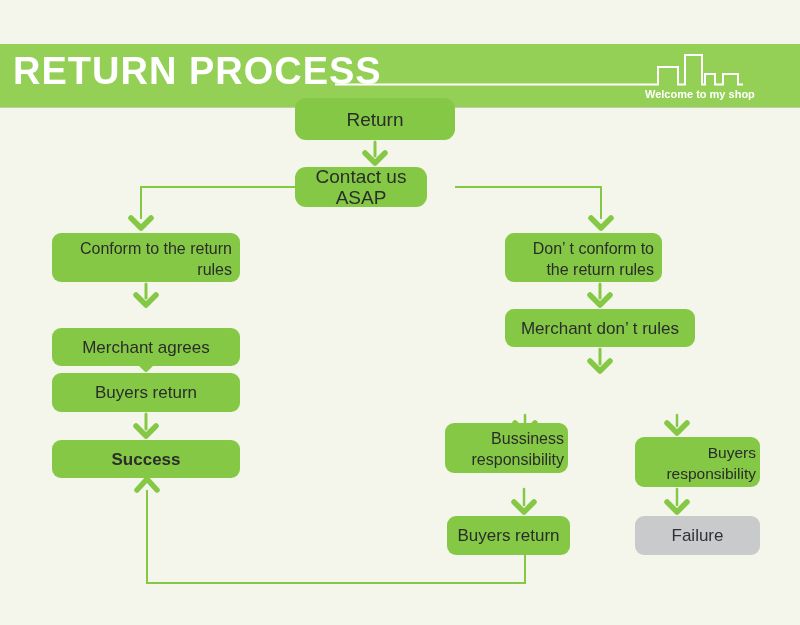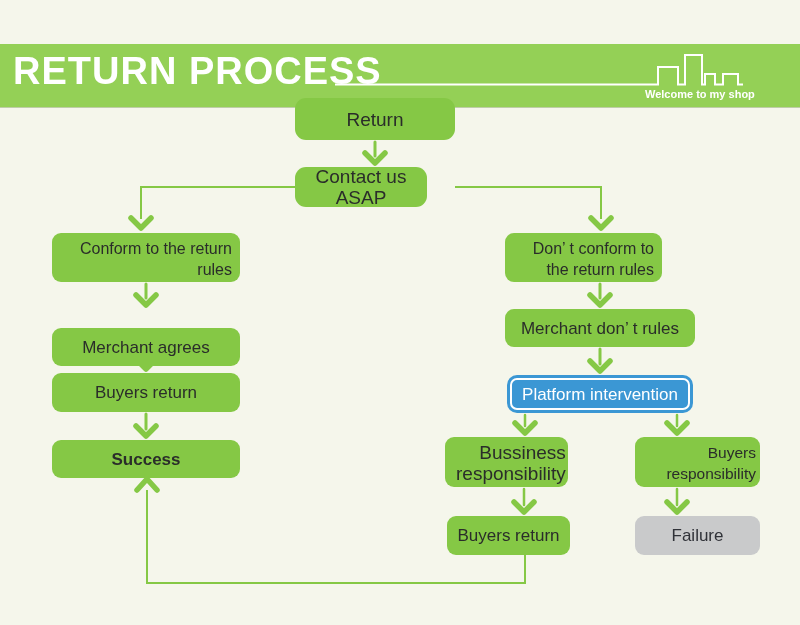--- a/index.html
+++ b/index.html
@@ -41,21 +41,21 @@
   }
   #n-return            {left:295px;top:98px; width:160px;height:42px;}
   #n-contact           {left:295px;top:167px;width:132px;height:40px;}
   #n-conform           {left:52px; top:233px;width:188px;height:49px;}
   #n-merchant-agrees   {left:52px; top:309px;width:188px;height:38px;margin-top:19px;}
   #n-buyers-return-left{left:52px; top:373px;width:188px;height:39px;}
   #n-success           {left:52px; top:440px;width:188px;height:38px;font-weight:bold;}
   #n-dont-conform      {left:505px;top:233px;width:157px;height:49px;}
   #n-merchant-dont     {left:505px;top:309px;width:190px;height:38px;}
   #n-platform          {left:507px;top:375px;width:186px;height:38px;}
-  #n-bussiness         {left:445px;top:437px;width:123px;height:50px;font-size:19px;padding-left:11px;padding-right:16px;}
+  #n-bussiness         {left:445px;top:423px;width:123px;height:50px;font-size:16px;padding-left:11px;padding-right:4px;}
   #n-buyers-resp       {left:635px;top:437px;width:125px;height:50px;font-size:15.5px;padding-left:25px;padding-right:4px;}
   #n-buyers-return-right{left:447px;top:516px;width:123px;height:39px;}
   #n-failure           {left:635px;top:516px;width:125px;height:39px;}
   .connector-layer{position:absolute;left:0;top:0;pointer-events:none;}
 </style>
 </head>
 <body>
 
 <div class="stage">
 
@@ -124,23 +124,20 @@
   </div>
   <div class="node" id="n-success">
     <span>Success</span>
   </div>
   <div class="node align-left" id="n-dont-conform">
     <span>Don’ t conform to the return rules</span>
   </div>
   <div class="node" id="n-merchant-dont">
     <span>Merchant don’ t rules</span>
   </div>
-  <div class="node blue" id="n-platform">
-    <span>Platform intervention</span>
-  </div>
   <div class="node align-left" id="n-bussiness">
     <span>Bussiness responsibility</span>
   </div>
   <div class="node align-left" id="n-buyers-resp">
     <span>Buyers responsibility</span>
   </div>
   <div class="node" id="n-buyers-return-right">
     <span>Buyers return</span>
   </div>
   <div class="node gray" id="n-failure">

